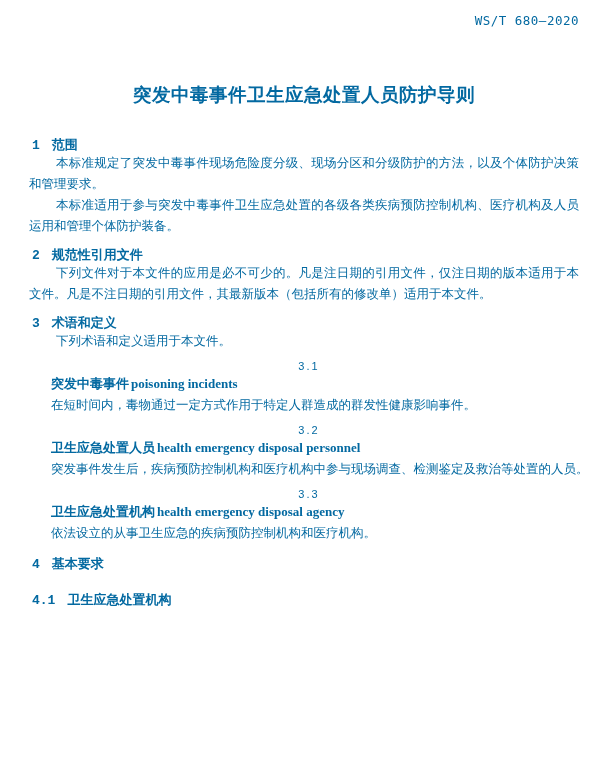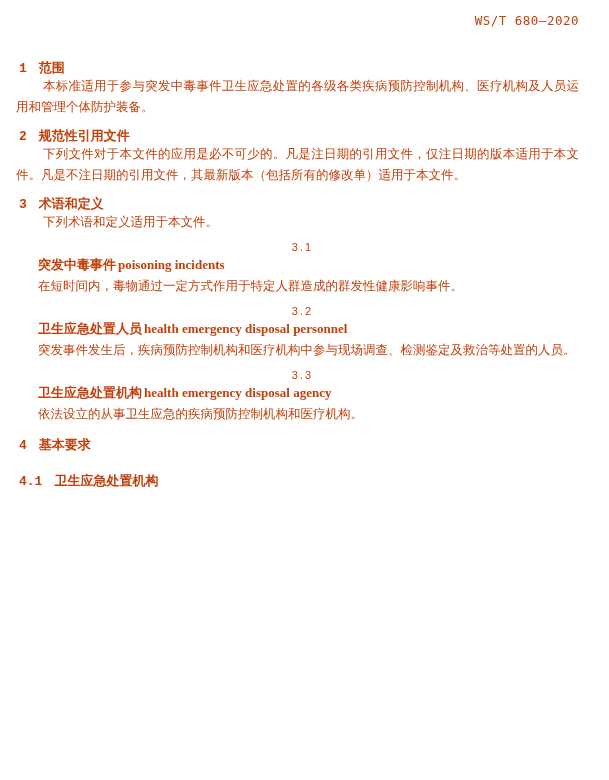--- a/index.html
+++ b/index.html
@@ -1,25 +1,25 @@
 <!DOCTYPE html>
 <html><head>
 <meta charset="utf-8">
 <style>
   html, body { margin: 0; padding: 0; background: #ffffff; }
   .page {
     width: 609px;
     height: 780px;
     box-sizing: border-box;
     background: #ffffff;
-    color: #c2410c;
+    color: #0369a1;
     font-family: "Liberation Serif", "DejaVu Serif", serif;
     font-size: 12.5px;
     line-height: 21px;
-    padding: 14px 30px 0 16px;
+    padding: 14px 30px 0 29px;
     overflow: hidden;
     position: relative;
     text-align: justify;
   }
   .doc-number {
     text-align: right;
     font-family: "DejaVu Sans Mono", "Liberation Mono", monospace;
     font-size: 12.5px;
     line-height: 14px;
     letter-spacing: 0.5px;
@@ -93,24 +93,26 @@
     white-space: nowrap;
   }
 </style>
 </head>
 <body>
 
 <div class="page">
 
   <div class="doc-number">WS/T 680—2020</div>
 
+  <div class="doc-title">突发中毒事件卫生应急处置人员防护导则</div>
 
   <div class="h-sec mt-h1">
     <span class="sec-num">1</span><span>范围</span>
   </div>
+  <p class="body-p mt-p1">本标准规定了突发中毒事件现场危险度分级、现场分区和分级防护的方法，以及个体防护决策和管理要求。</p>
   <p class="body-p">本标准适用于参与突发中毒事件卫生应急处置的各级各类疾病预防控制机构、医疗机构及人员运用和管理个体防护装备。</p>
 
   <div class="h-sec mt-h2">
     <span class="sec-num">2</span><span>规范性引用文件</span>
   </div>
   <p class="body-p mt-s2p">下列文件对于本文件的应用是必不可少的。凡是注日期的引用文件，仅注日期的版本适用于本文件。凡是不注日期的引用文件，其最新版本（包括所有的修改单）适用于本文件。</p>
 
   <div class="h-sec mt-h3">
     <span class="sec-num">3</span><span>术语和定义</span>
   </div>

